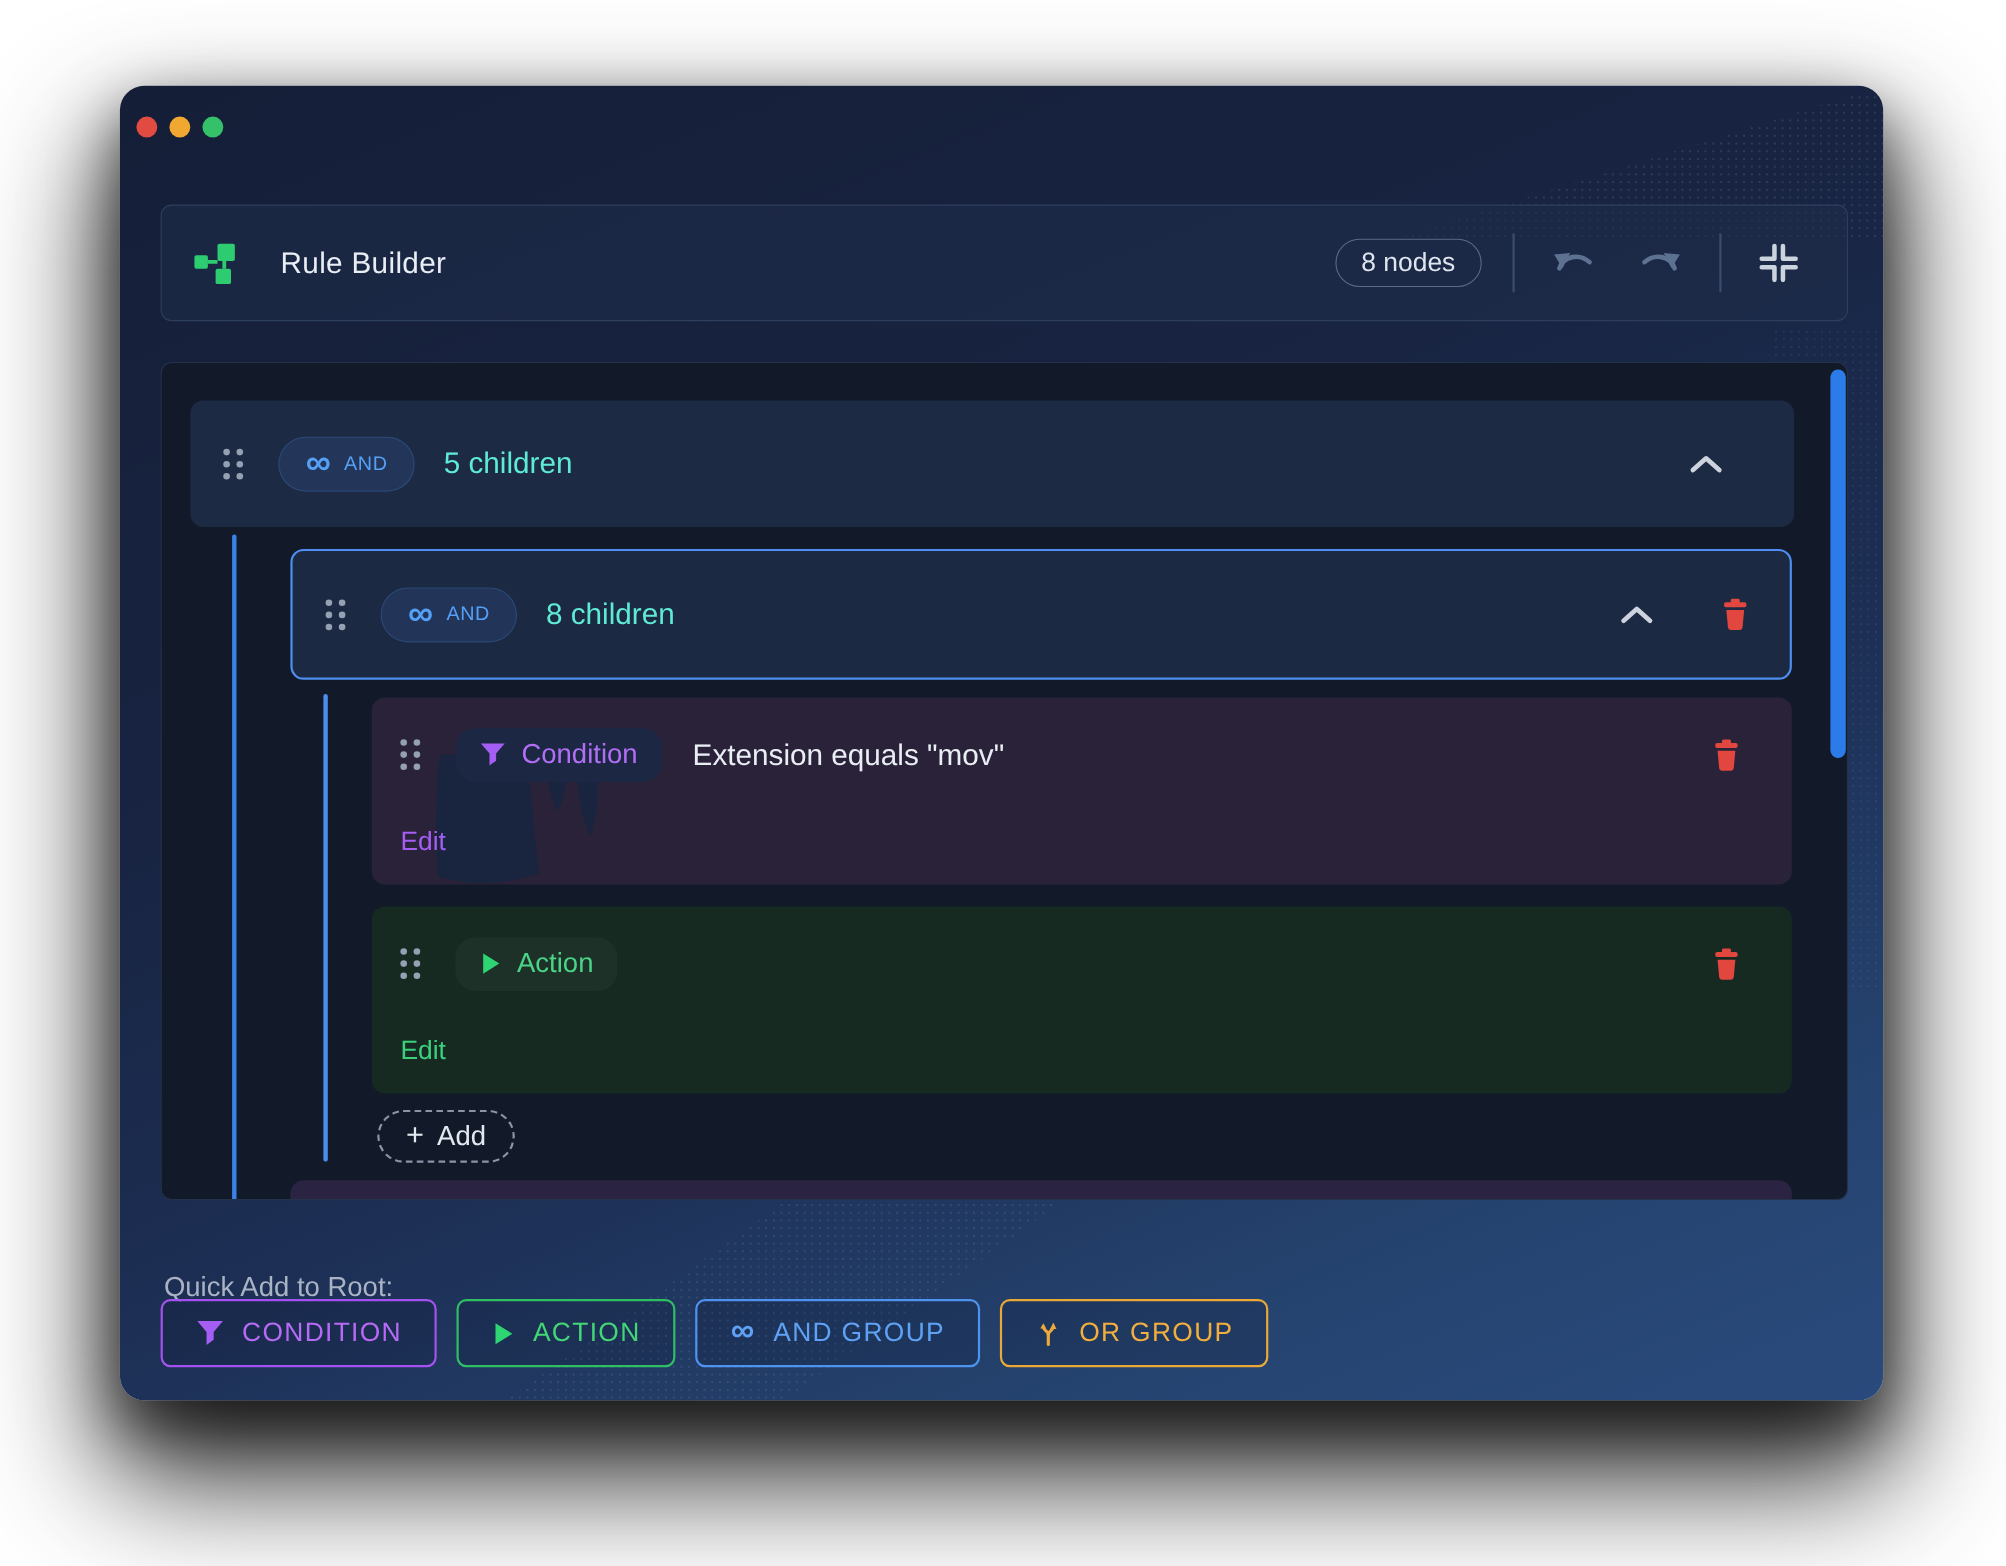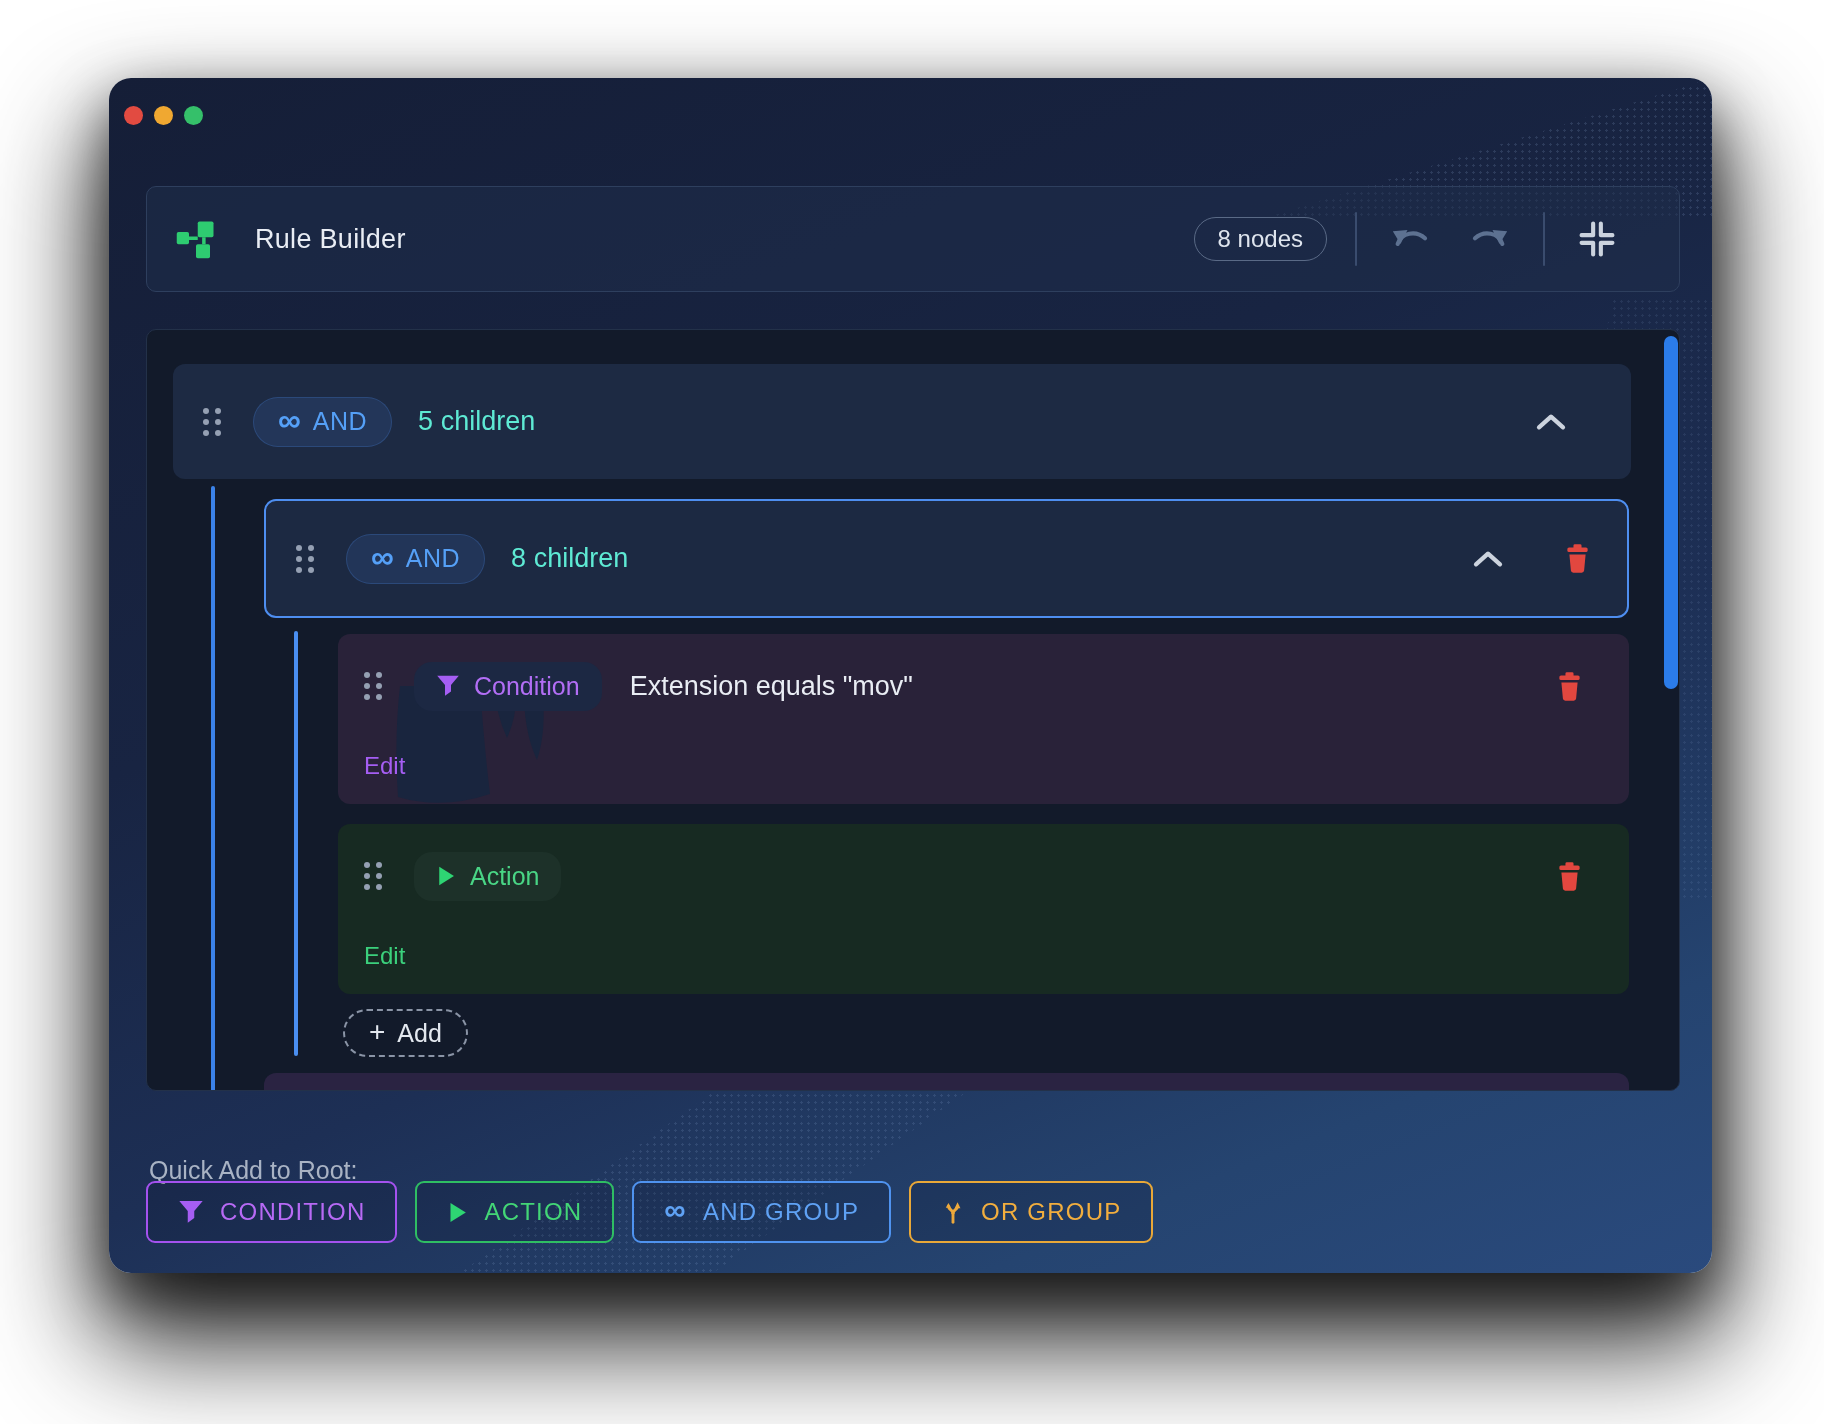--- a/index.html
+++ b/index.html
@@ -34,21 +34,21 @@
   .lights { position:absolute; left:15px; top:28px; display:flex; gap:11px; }
   .light { width:19px; height:19px; border-radius:50%; }
   .light.red { background:#e24b41; }
   .light.yellow { background:#f0a831; }
   .light.green { background:#35c06a; }
 
   
   .header-bar {
     position:absolute; left:37px; top:108px; width:1534px; height:106px;
     background:rgba(31,45,75,0.55); border:1px solid #2e3f5e; border-radius:10px;
-    display:flex; align-items:center; padding:0 58px 0 28px;
+    display:flex; align-items:center; padding:0 38px 0 28px;
   }
   .app-icon { width:42px; height:42px; flex:0 0 auto; }
   .app-title { color:#e9edf4; font-size:27px; font-weight:400; margin-left:38px; letter-spacing:.3px; }
   .header-right { margin-left:auto; display:flex; align-items:center; }
   .nodes-badge {
     border:1.5px solid #5a6a86; color:#dfe5ee; border-radius:999px;
     font-size:24px; padding:9px 23px; line-height:1;
   }
   .vdivider { width:2px; height:54px; background:#3a4c6e; margin:0 28px; border-radius:1px; }
   .icon-btn { background:none; border:none; cursor:pointer; display:flex; align-items:center; justify-content:center; padding:6px; }
@@ -73,21 +73,21 @@
 
   .handle { display:grid; grid-template-columns:repeat(2,6px); grid-auto-rows:6px; gap:5px 6px; flex:0 0 auto; }
   .handle i { width:6px; height:6px; border-radius:50%; background:#95a0b3; }
 
   .and-pill {
     display:flex; align-items:center; margin-left:32px;
     background:rgba(78,142,240,0.13); border:1px solid rgba(78,142,240,0.22);
     border-radius:999px; padding:8px 24px;
   }
   .and-pill .inf { color:#55a0f7; font-size:32px; line-height:1; font-weight:700; margin-right:12px; transform:translateY(-2px); }
-  .and-pill .op { color:#55a0f7; font-size:25px; letter-spacing:.5px; }
+  .and-pill .op { color:#55a0f7; font-size:18px; letter-spacing:.5px; }
   .count-label { color:#5eead4; font-size:27px; margin-left:26px; }
 
   .row-right { margin-left:auto; display:flex; align-items:center; }
   .chev-btn, .trash-btn { background:none; border:none; cursor:pointer; display:flex; align-items:center; padding:6px; }
   .trash-btn { margin-left:48px; }
 
   
   .card {
     position:absolute; left:191px; width:1291px; height:170px;
     border-radius:12px; overflow:hidden; display:flex; flex-direction:column;

